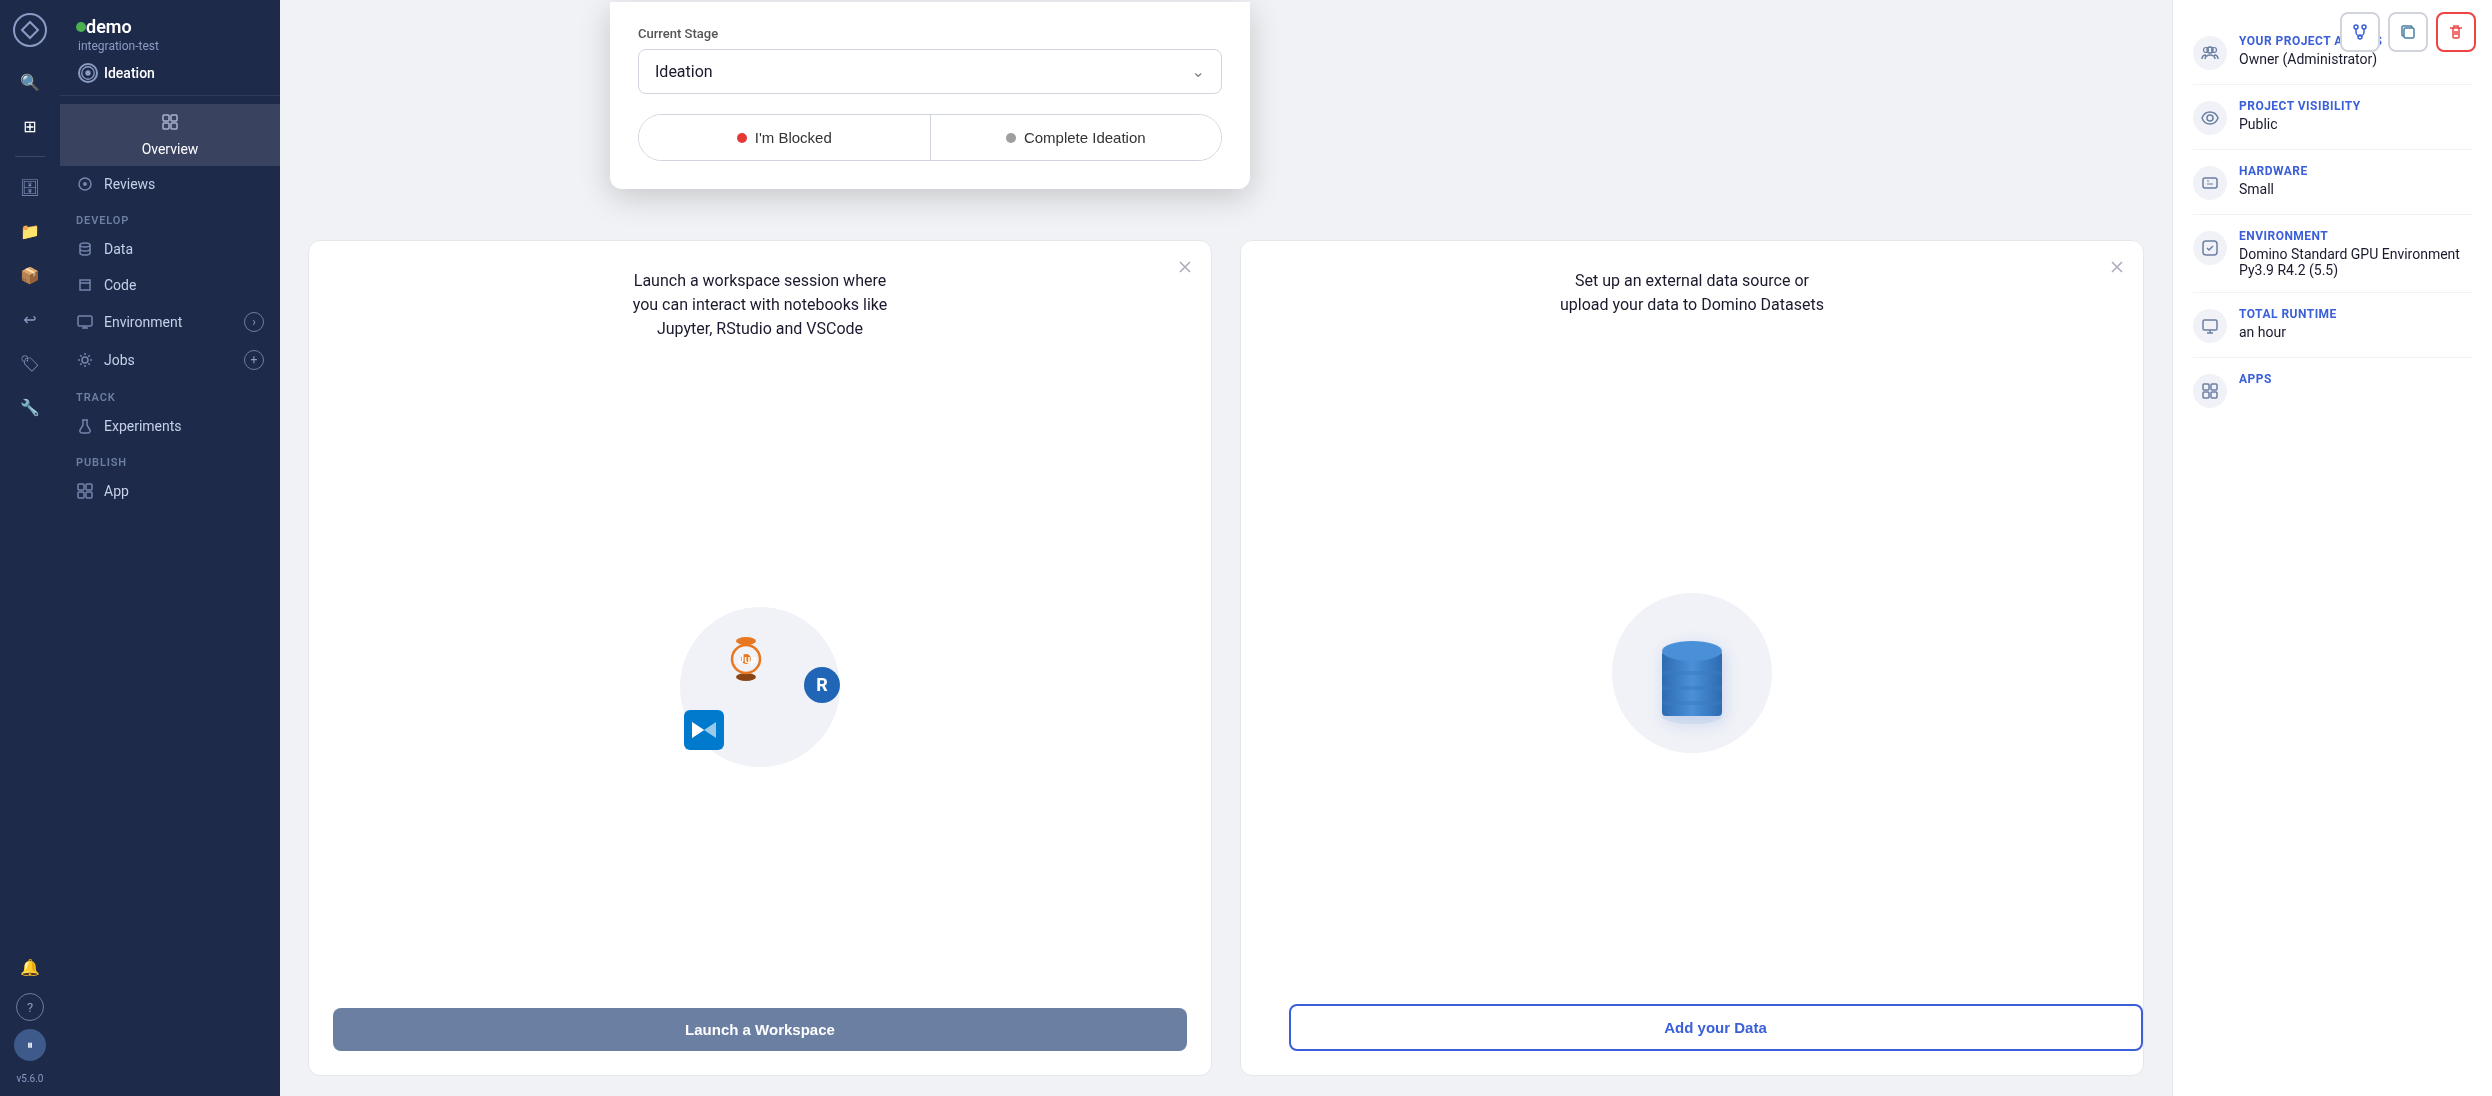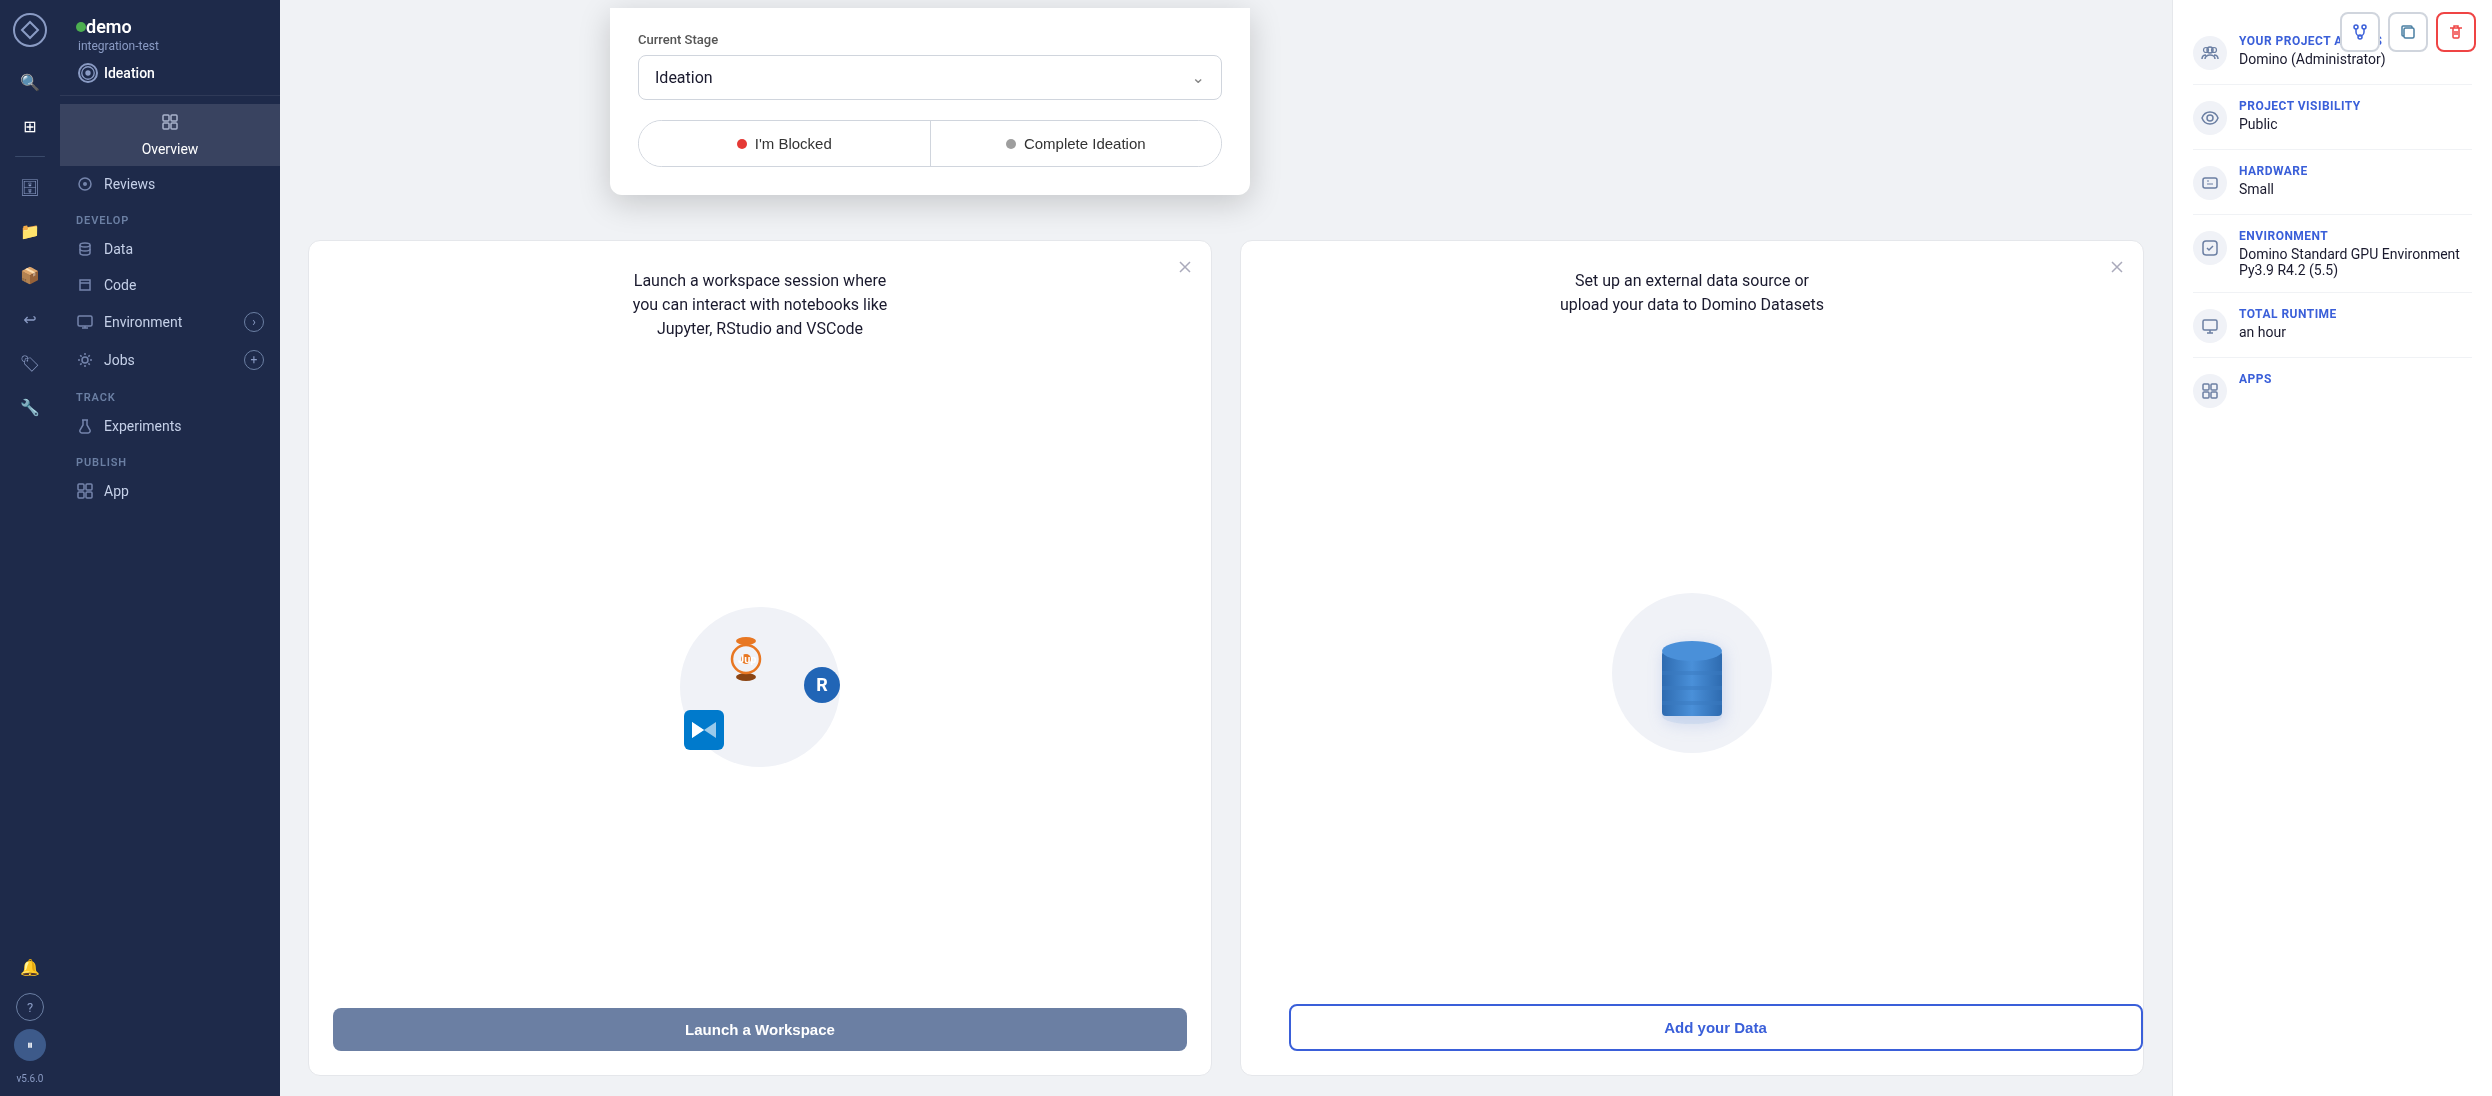--- a/index.html
+++ b/index.html
@@ -174,21 +174,21 @@
       flex: 1;
       display: flex;
       flex-direction: column;
       overflow: hidden;
       position: relative;
     }
 
     
     .stage-panel {
       position: absolute;
-      top: 8px;
+      top: 2px;
       left: 330px;
       width: 640px;
       background: #fff;
       border-radius: 0 0 12px 12px;
       box-shadow: 0 8px 32px rgba(0,0,0,0.18);
       padding: 24px 28px 28px;
       pointer-events: all;
       z-index: 30;
     }
     .stage-panel-label {
@@ -742,21 +742,21 @@
         <div class="info-icon">
           <svg width="18" height="18" viewBox="0 0 18 18" fill="none">
             <circle cx="9" cy="6" r="3" stroke="#6b7fa3" stroke-width="1.5"></circle>
             <circle cx="5" cy="6" r="2.5" stroke="#6b7fa3" stroke-width="1.2"></circle>
             <circle cx="13" cy="6" r="2.5" stroke="#6b7fa3" stroke-width="1.2"></circle>
             <path d="M1 15c0-2.5 1.8-4 4-4M17 15c0-2.5-1.8-4-4-4M4 15c0-2.2 2.2-4 5-4s5 1.8 5 4" stroke="#6b7fa3" stroke-width="1.5"></path>
           </svg>
         </div>
         <div class="info-content">
           <div class="info-label">YOUR PROJECT ACCESS</div>
-          <div class="info-value">Domino (Administrator)</div>
+          <div class="info-value">Owner (Administrator)</div>
         </div>
       </div>
 
       <div class="info-row">
         <div class="info-icon">
           <svg width="18" height="18" viewBox="0 0 18 18" fill="none">
             <circle cx="9" cy="9" r="3" stroke="#6b7fa3" stroke-width="1.5"></circle>
             <path d="M1 9c1.5-4 4-6 8-6s6.5 2 8 6c-1.5 4-4 6-8 6s-6.5-2-8-6z" stroke="#6b7fa3" stroke-width="1.5"></path>
           </svg>
         </div>

